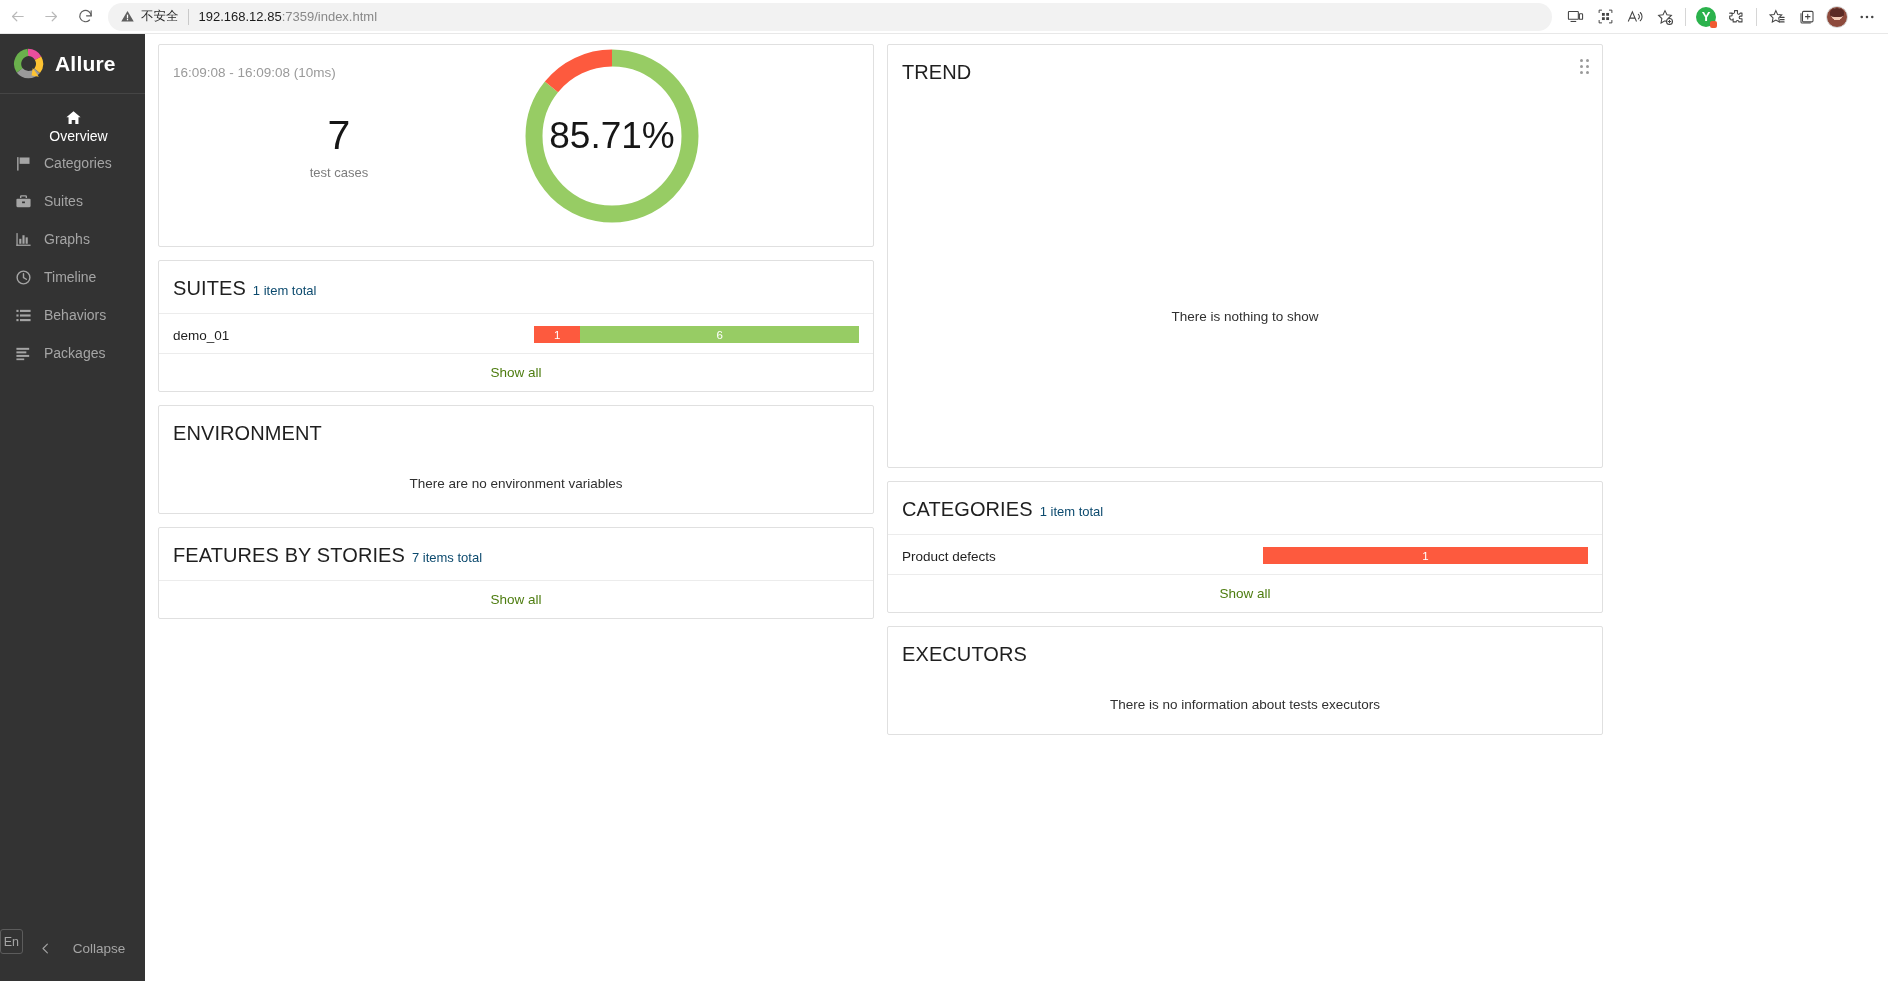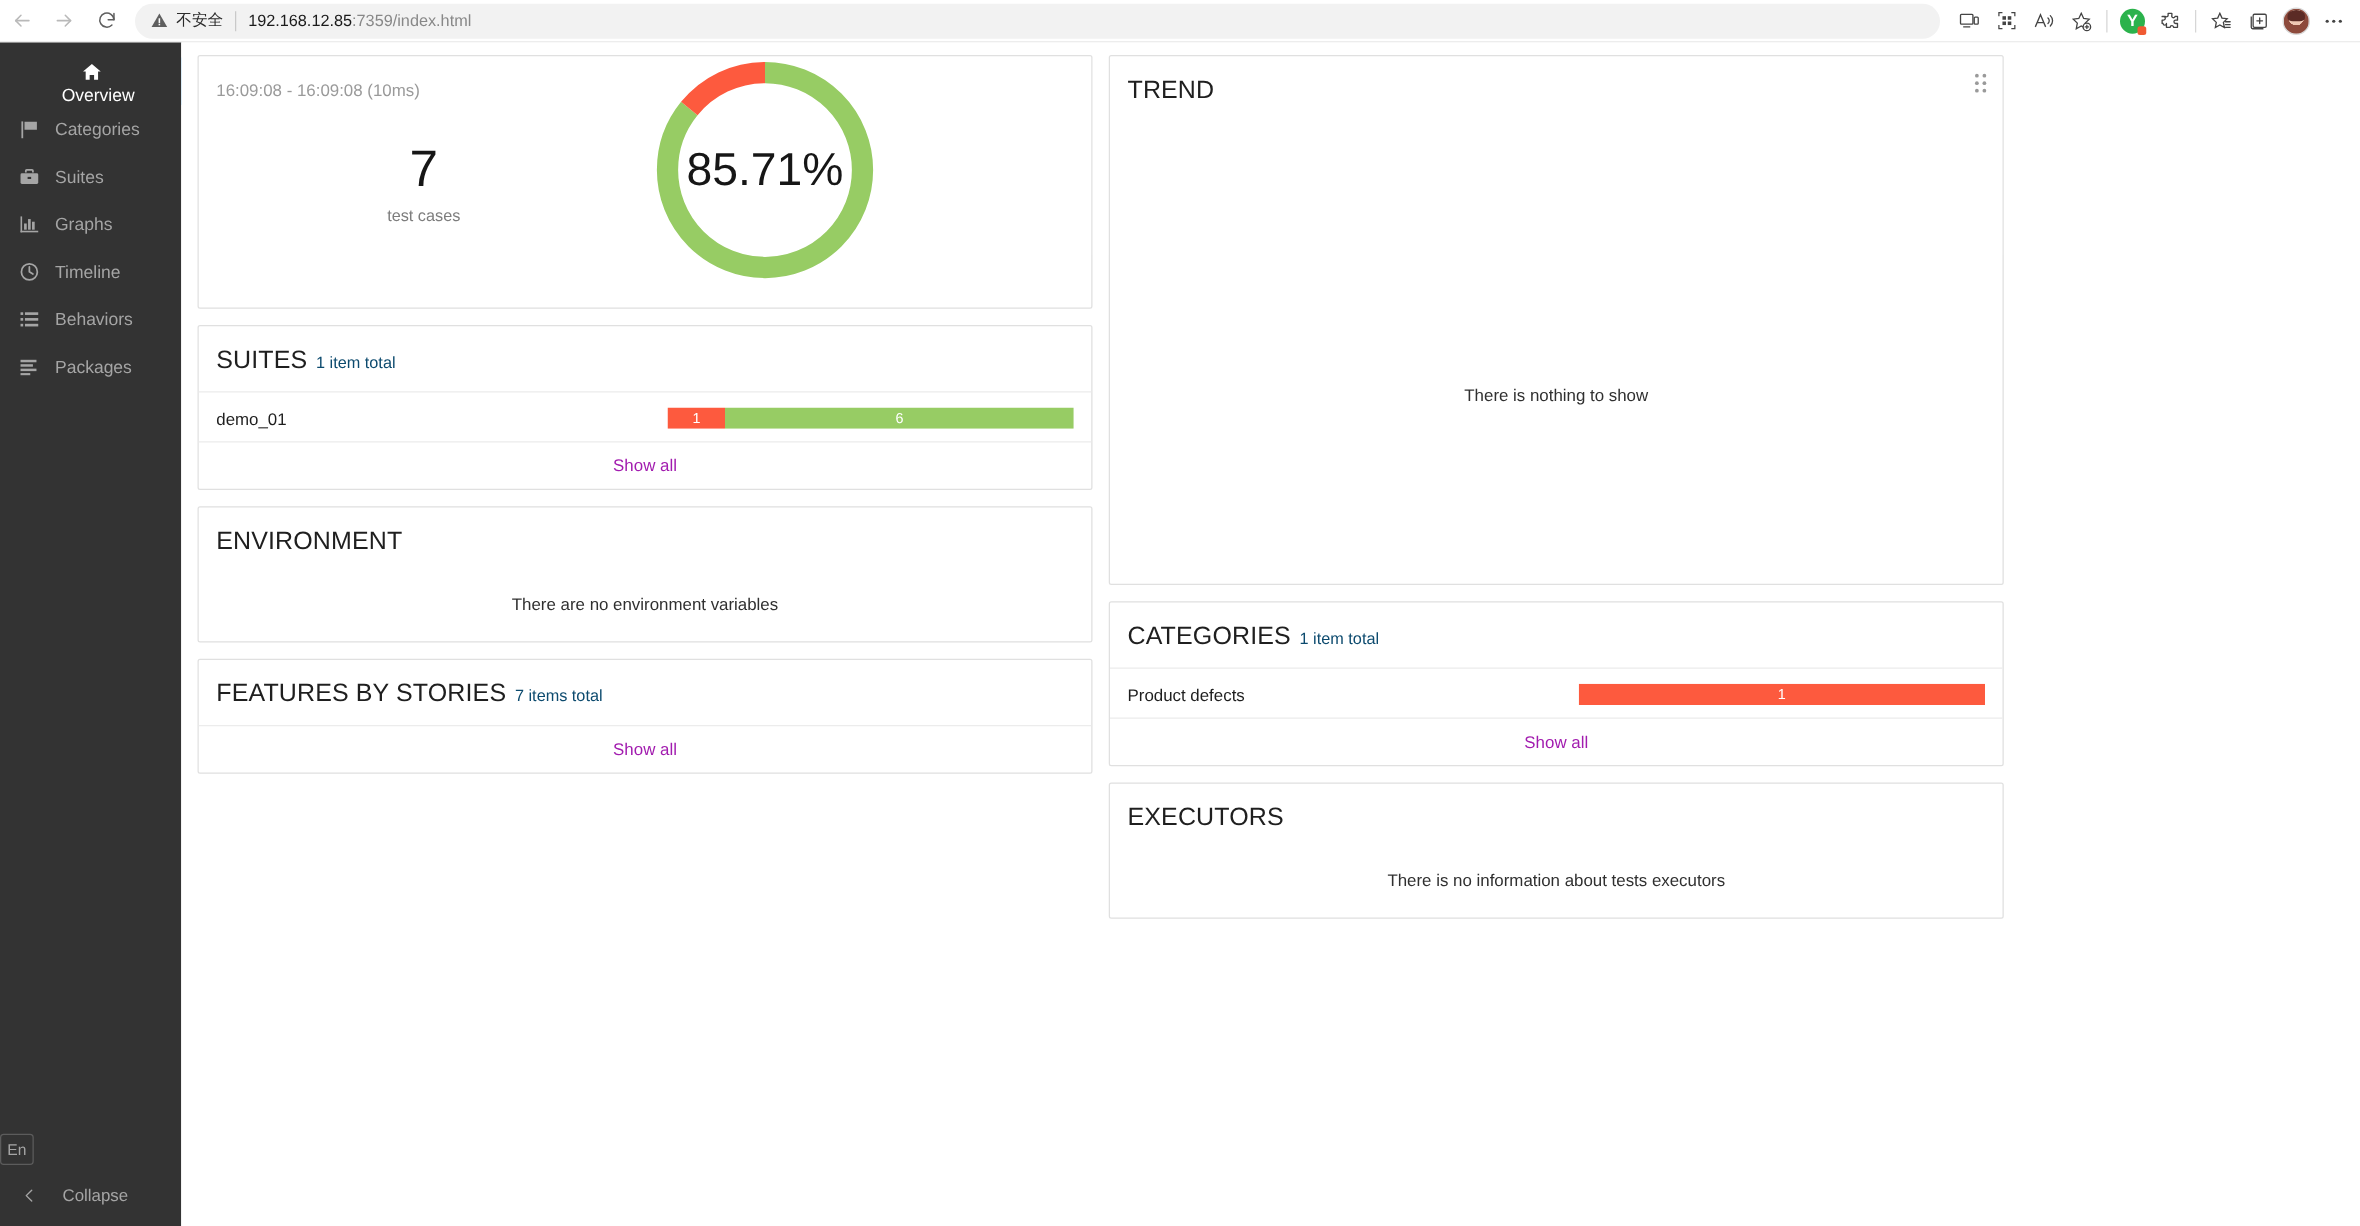--- a/index.html
+++ b/index.html
@@ -161,22 +161,22 @@
     content: "";
     position: absolute;
     right: -4px; top: 0;
     width: 4px; height: 38px;
     background: #4aa3df;
   }
   .sidebar-bottom {
     flex: 0 0 auto;
     padding-bottom: 14px;
     display: flex;
-    flex-direction: column;
-    align-items: flex-start;
+    flex-direction: row;
+    align-items: center;
   }
   .lang-btn {
     width: 27px; height: 25px;
     border: 1px solid #5c5c5c;
     border-radius: 3px;
     color: #a5a5a5;
     font-size: 12.5px;
     display: flex; align-items: center; justify-content: center;
     margin-bottom: 13px;
   }
@@ -236,21 +236,21 @@
     text-align: center;
     font-size: 13.5px;
     color: #303030;
     padding: 18px 0 22px 0;
   }
   .card-footer {
     border-top: 1px solid #ececec;
     text-align: center;
     padding: 11px 0;
     font-size: 13.5px;
-    color: #a21caf;
+    color: #4d7c0f;
   }
   .drag-dots {
     position: absolute;
     top: 14px; right: 10px;
     width: 12px; height: 14px;
     display: grid;
     grid-template-columns: repeat(2, 4px);
     grid-template-rows: repeat(3, 4px);
     gap: 2px;
   }
@@ -425,20 +425,34 @@
       <svg width="18" height="18" viewBox="0 0 24 24" fill="#444">
           <circle cx="5" cy="12" r="1.7"></circle>
           <circle cx="12" cy="12" r="1.7"></circle>
           <circle cx="19" cy="12" r="1.7"></circle>
         </svg>
     </div>
   </div>
 </div>
 
 <div class="sidebar">
+  <div class="brand">
+    <span class="brand-logo">
+      <svg width="32" height="32" viewBox="0 0 40 40">
+        <g fill="none" stroke-width="9">
+          <path d="M20 5.5 A14.5 14.5 0 0 1 32.6 12.8" stroke="#ea4e9d"></path>
+          <path d="M32.6 12.8 A14.5 14.5 0 0 1 31.4 28.6" stroke="#fdc332"></path>
+          <path d="M31.4 28.6 A14.5 14.5 0 0 1 9.5 28" stroke="#9a9a9a"></path>
+          <path d="M9.5 28 A14.5 14.5 0 0 1 20 5.5" stroke="#6ab04c"></path>
+        </g>
+        <path d="M26 25 L33.5 36 L24.5 34.5 Z" fill="#fdc332"></path>
+      </svg>
+    </span>
+    <span class="brand-name">Allure</span>
+  </div>
 
   <div class="nav-list">
     <div class="nav-item active">
       <span class="nav-ico">
         <svg width="17" height="17" viewBox="0 0 24 24" fill="currentColor">
             <path d="M12 3 L22 11.5 h-3 V21 h-4.5 v-5.5 h-5 V21 H5 V11.5 H2 Z"></path>
           </svg>
       </span>
       <span>Overview</span>
     </div>

